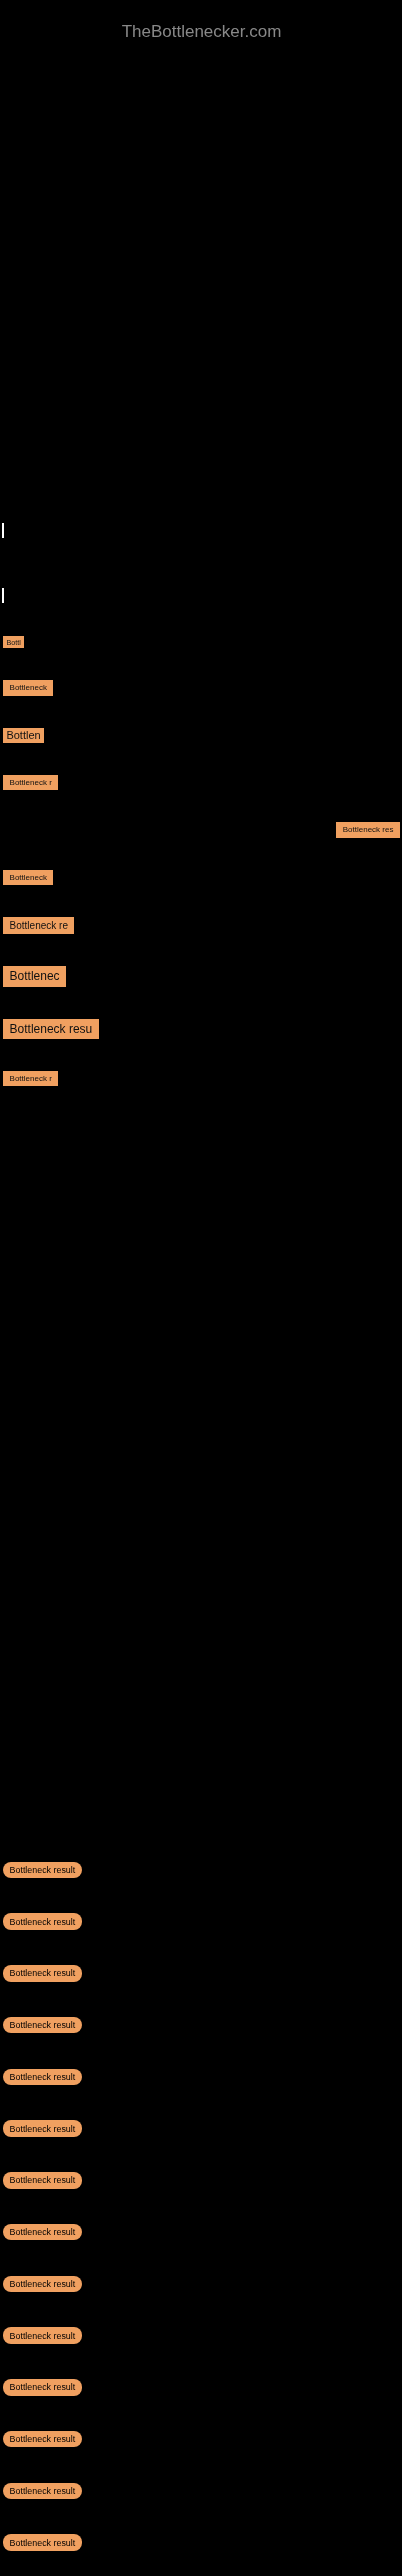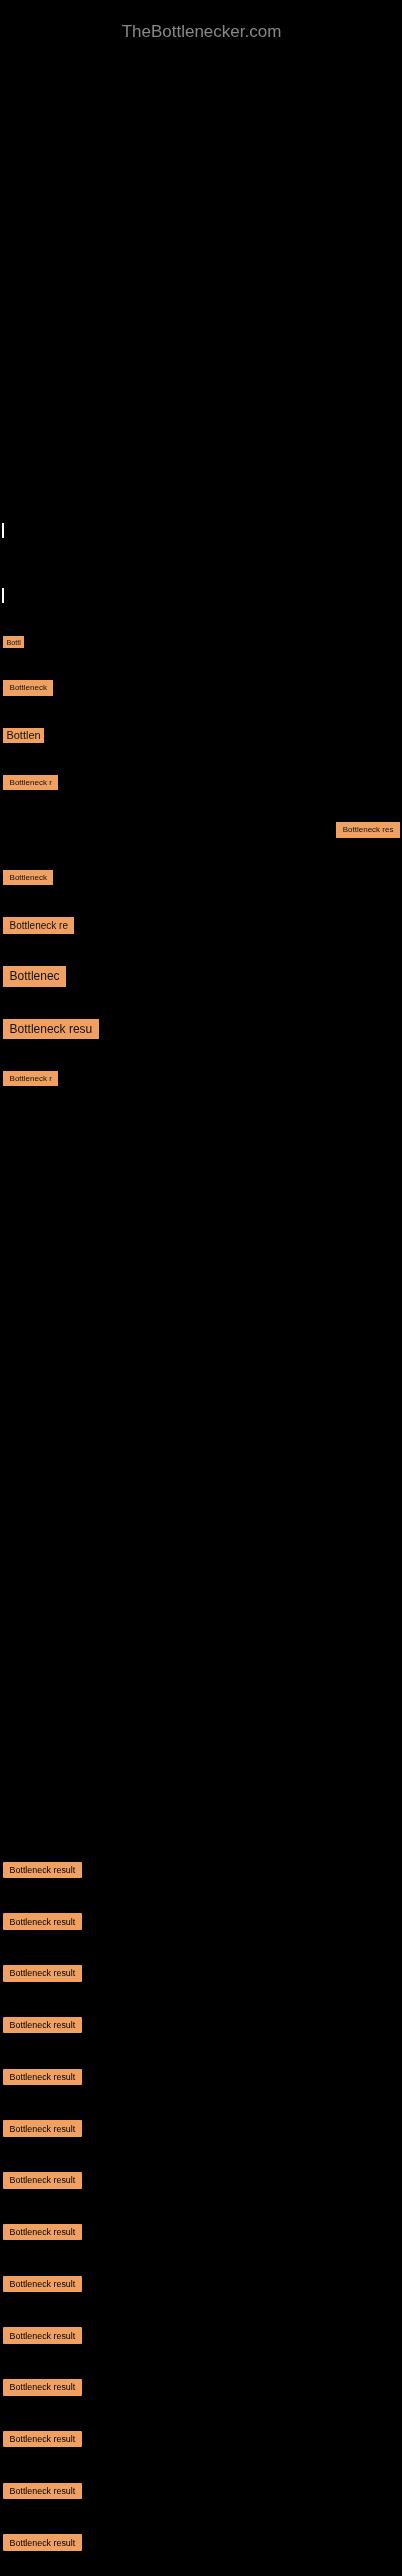--- a/index.html
+++ b/index.html
@@ -97,21 +97,21 @@
       display: flex;
       align-items: center;
     }
 
     .br-badge {
       display: inline-block;
       background-color: #f0a060;
       color: #000000;
       font-size: 8.9px;
       padding: 3.2px 6.4px;
-      border-radius: 1px;
+      border-radius: 8px;
       font-weight: normal;
     }
   </style>
 </head>
 <body>
 
 <div class="site-title">TheBottlenecker.com</div>
 
 <div class="divider-line-1"></div>
 <div class="divider-line-2"></div>

